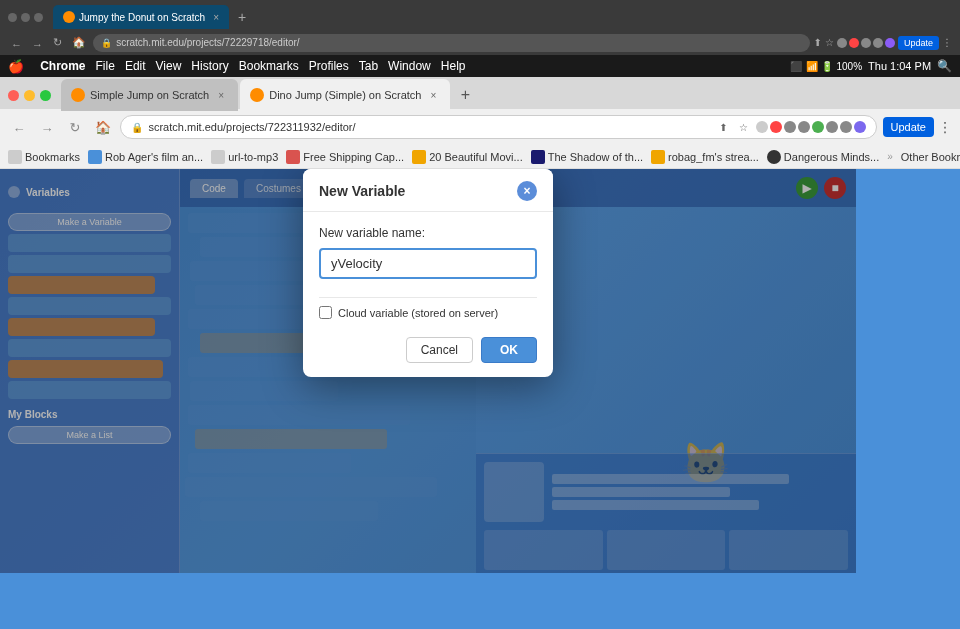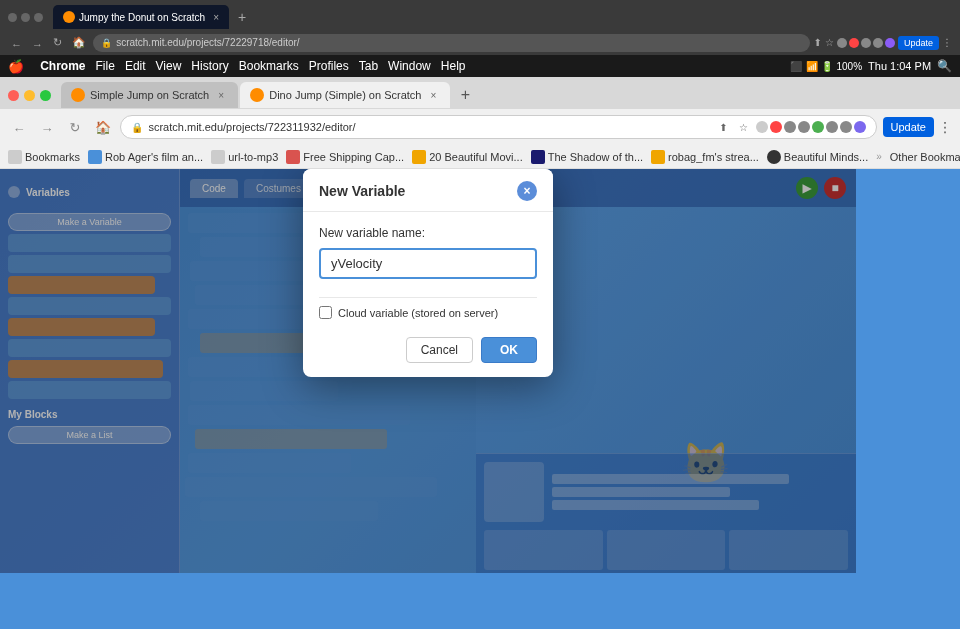--- a/index.html
+++ b/index.html
@@ -79,21 +79,21 @@
 
     .tab {
       display: flex;
       align-items: center;
       padding: 4px 10px;
       background: #c0c0c0;
       border-radius: 6px 6px 0 0;
       font-size: 11px;
       color: #333;
       gap: 5px;
-      height: 26px;
+      height: 32px;
     }
     .tab.active {
       background: #f0f0f0;
     }
     .tab-favicon {
       width: 14px;
       height: 14px;
       background: #ff8c00;
       border-radius: 50%;
       flex-shrink: 0;
@@ -451,21 +451,21 @@
       align-items: center;
       padding: 3px 10px;
       background: #555;
       border-radius: 5px 5px 0 0;
       font-size: 10px;
       color: #ccc;
       gap: 4px;
       height: 24px;
     }
     .bg-tab.active {
-      background: #0f172a;
+      background: #0c4a6e;
       color: #fff;
     }
     .bg-tab-favicon {
       width: 12px;
       height: 12px;
       background: #ff8c00;
       border-radius: 50%;
     }
 
     .bg-address-row {
@@ -733,21 +733,21 @@
     <div class="bookmark-item">
       <div class="bookmark-icon" style="background:#1a1a6e;"></div>
       <span>The Shadow of th...</span>
     </div>
     <div class="bookmark-item">
       <div class="bookmark-icon orange"></div>
       <span>robag_fm's strea...</span>
     </div>
     <div class="bookmark-item">
       <div class="bookmark-icon dm"></div>
-      <span>Beautiful Minds...</span>
+      <span>Dangerous Minds...</span>
     </div>
     <span class="bookmark-sep">»</span>
     <div class="bookmark-item">
       <span>Other Bookmarks</span>
     </div>
   </div>
 </div>
 
 <div class="scratch-app">
 

